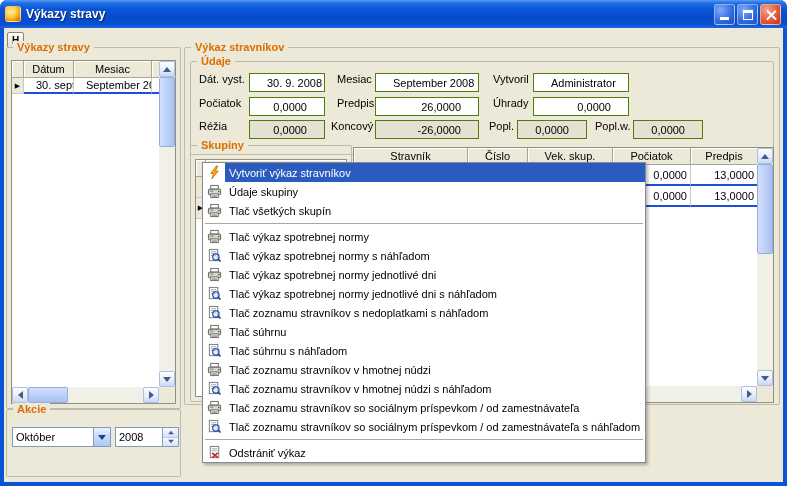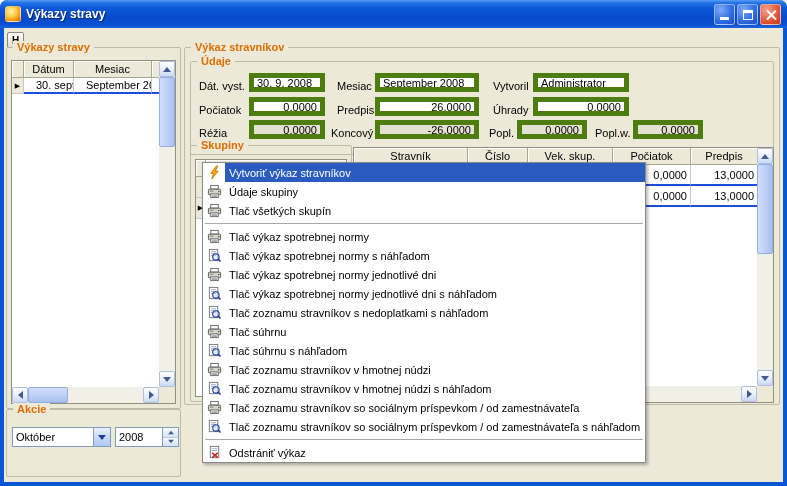--- a/index.html
+++ b/index.html
@@ -92,24 +92,24 @@
   .tri-down{border-left:4px solid transparent;border-right:4px solid transparent;border-top:5px solid #44598C}
   .tri-left{border-top:4px solid transparent;border-bottom:4px solid transparent;border-right:5px solid #44598C}
   .tri-right{border-top:4px solid transparent;border-bottom:4px solid transparent;border-left:5px solid #44598C}
   .sb-corner{position:absolute;right:0;bottom:0;width:16px;height:16px;background:#ECE9D8}
   .rep-vscroll{right:0;top:0;bottom:16px}
   .rep-hscroll{left:0;bottom:0;right:16px}
   .tbl-vscroll{right:0;top:0;bottom:16px}
   .tbl-hscroll{left:0;bottom:0;right:16px}
 
   
-  .u-row{position:absolute;left:8px;right:6px;height:19px;display:flex;align-items:flex-end}
+  .u-row{position:absolute;left:8px;right:6px;height:19px;display:flex;align-items:flex-start}
   .r1{top:11px}.r2{top:35px}.r3{top:58px}
   .lbl{white-space:nowrap;overflow:hidden;flex:none}
-  .f-input{height:19px;border:5px solid #4d7c0f;background:#fff;padding:0 3px;display:flex;align-items:center;
+  .f-input{height:19px;border:1px solid #4d7c0f;background:#fff;padding:0 17px;display:flex;align-items:center;
     white-space:nowrap;overflow:hidden;flex:none}
   .f-input.num{justify-content:flex-end}
   .f-input.grey{background:#E4E1D3}
   .w50{width:50px}.w38{width:38px}.w40{width:40px}.w44{width:44px}.w28{width:28px}
   .iw76{width:76px}.iw104{width:104px}.iw96{width:96px}.iw70{width:70px}
   .ml12{margin-left:12px}.ml14{margin-left:14px}.ml10{margin-left:10px}.ml8{margin-left:8px}.ml6{margin-left:6px}
 
   
   .menu{position:absolute;left:198px;top:134px;width:444px;background:#fff;border:1px solid #8A8A8A;
     box-shadow:2px 2px 3px rgba(0,0,0,.28);z-index:20;padding:0}

